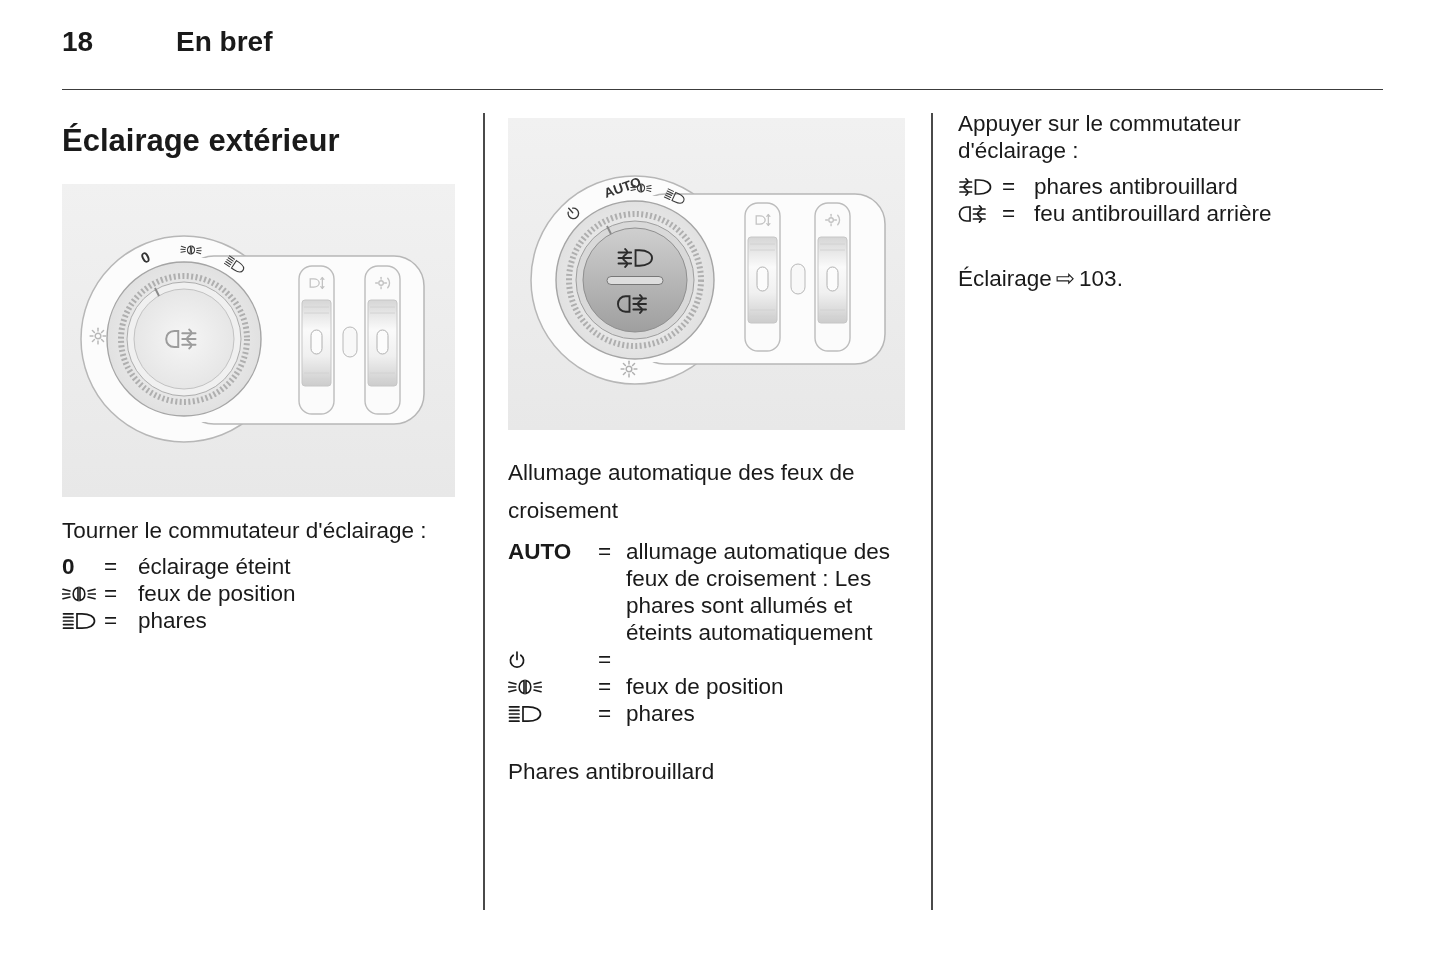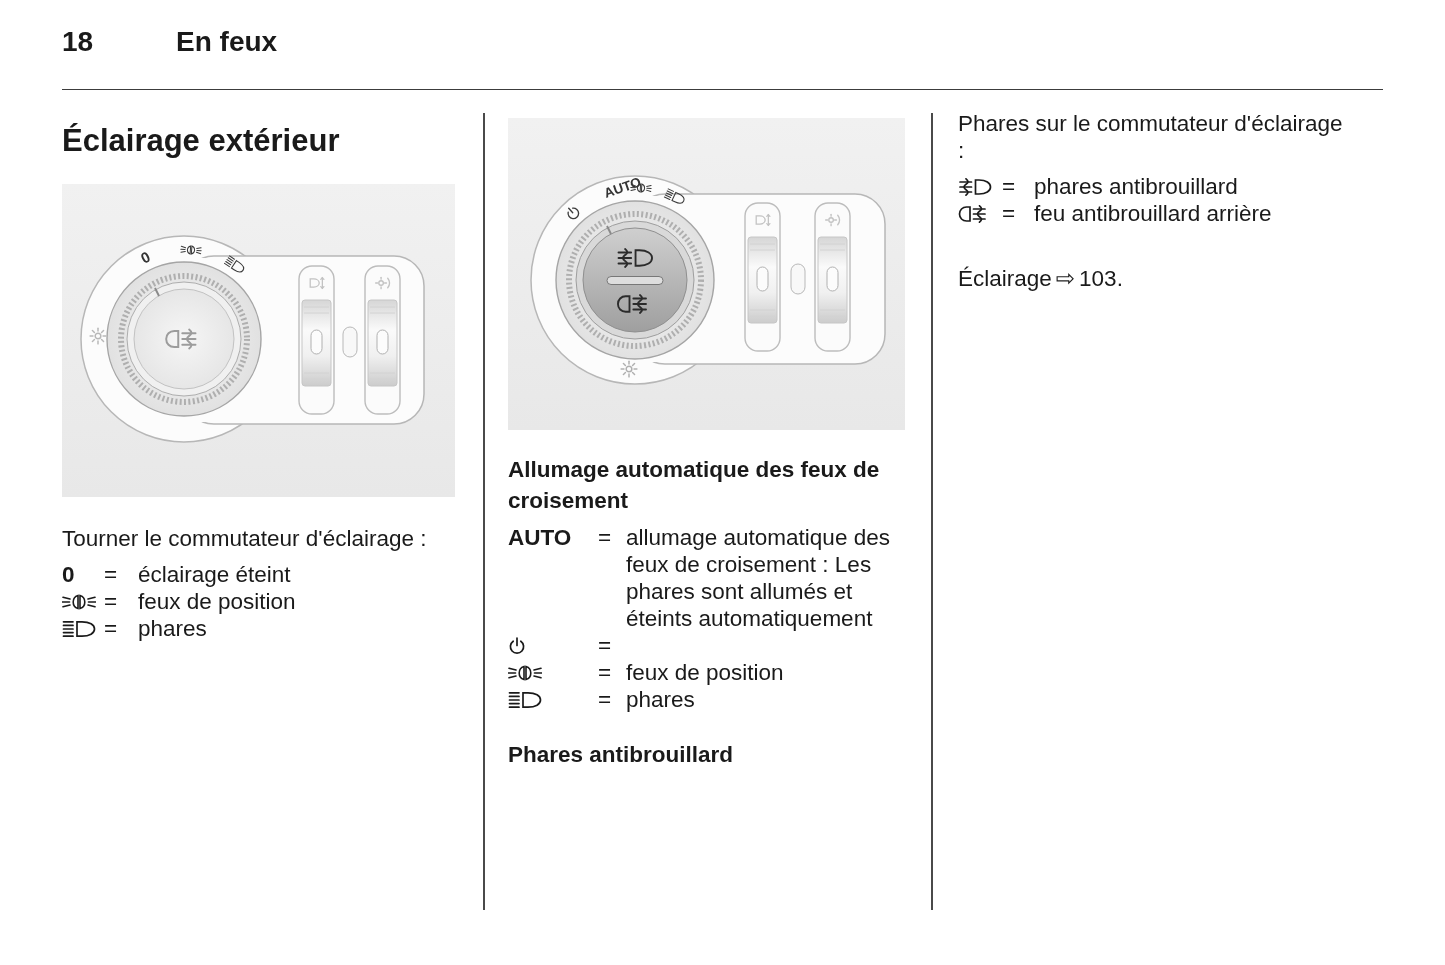--- a/index.html
+++ b/index.html
@@ -11,25 +11,25 @@
   .hdr-num{position:absolute;left:62px;top:28px;font-size:28px;font-weight:bold;}
   .hdr-title{position:absolute;left:176px;top:28px;font-size:28px;font-weight:bold;}
   .hrule{position:absolute;left:62px;right:62px;top:89px;height:0;border-top:1.6px solid #3c3c3c;}
   .vsep{position:absolute;top:113px;height:797px;width:1.6px;background:#4a4a4a;}
   #sep1{left:483px;} #sep2{left:931px;}
   .col{position:absolute;}
   #col1{left:62px;top:120px;width:398px;}
   #col2{left:508px;top:110px;width:412px;}
   #col3{left:958px;top:110px;width:404px;}
   h1{font-size:31px;line-height:38px;font-weight:bold;margin:2px 0 0 0;}
-  h2{font-size:22.5px;line-height:31px;font-weight:bold;margin:24px 0 8px 0;}
+  h2{font-size:22.5px;line-height:38px;font-weight:normal;margin:24px 0 8px 0;}
   h2.sub{margin:26px 0 0 0;}
   #col2 h2.main{width:382px;}
   p{margin:0;}
-  .intro1{margin:28px 0 9px 0;}
+  .intro1{margin:20px 0 9px 0;}
   .intro3{margin:0 0 9px 0;width:396px;}
   .fig{display:block;}
   #col1 .fig{margin-top:24px;}
   #col2 .fig{margin-top:8px;}
   .legend .row{display:grid;grid-template-columns:var(--c1) var(--c2) 1fr;align-items:start;}
   #col1 .legend .row{--c1:42px;--c2:34px;}
   #col2 .legend .row{--c1:90px;--c2:28px;}
   #col3 .legend .row{--c1:44px;--c2:32px;}
   .sym{font-weight:bold;white-space:nowrap;}
   .sym svg{height:18px;width:auto;display:inline-block;vertical-align:-2px;}
@@ -125,21 +125,21 @@
         <line x1="6.5" y1="12" x2="6.5" y2="14"></line>
       <line x1="0.8" y1="8" x2="2.8" y2="8"></line>
         <line x1="10.2" y1="8" x2="12.2" y2="8"></line>
       <path d="M13.5,13 A7.5,7.5 0 0 0 13.5,3"></path>
     </g>
   </defs>
 </svg>
 
 <header>
   <div class="hdr-num">18</div>
-  <div class="hdr-title">En feux</div>
+  <div class="hdr-title">En bref</div>
   <div class="hrule"></div>
 </header>
 
 <div class="vsep" id="sep1"></div>
 <div class="vsep" id="sep2"></div>
 
 <section class="col" id="col1">
   <h1>Éclairage extérieur</h1>
 
   <svg class="fig" width="393" height="313" viewBox="0 0 393 313">
@@ -276,21 +276,21 @@
             <use href="#g-head"></use>
           </svg></span>
       <span class="eq">=</span>
       <span>phares</span>
     </div>
   </div>
   <h2 class="sub">Phares antibrouillard</h2>
 </section>
 
 <section class="col" id="col3">
-  <p class="intro3">Phares sur le commutateur d'éclairage :</p>
+  <p class="intro3">Appuyer sur le commutateur d'éclairage :</p>
   <div class="legend">
     <div class="row">
       <span class="sym"><svg viewBox="0 0 34 18" aria-hidden="true">
             <use href="#g-ffog"></use>
           </svg></span>
       <span class="eq">=</span>
       <span>phares antibrouillard</span>
     </div>
     <div class="row">
       <span class="sym"><svg viewBox="0 0 34 18" aria-hidden="true">

